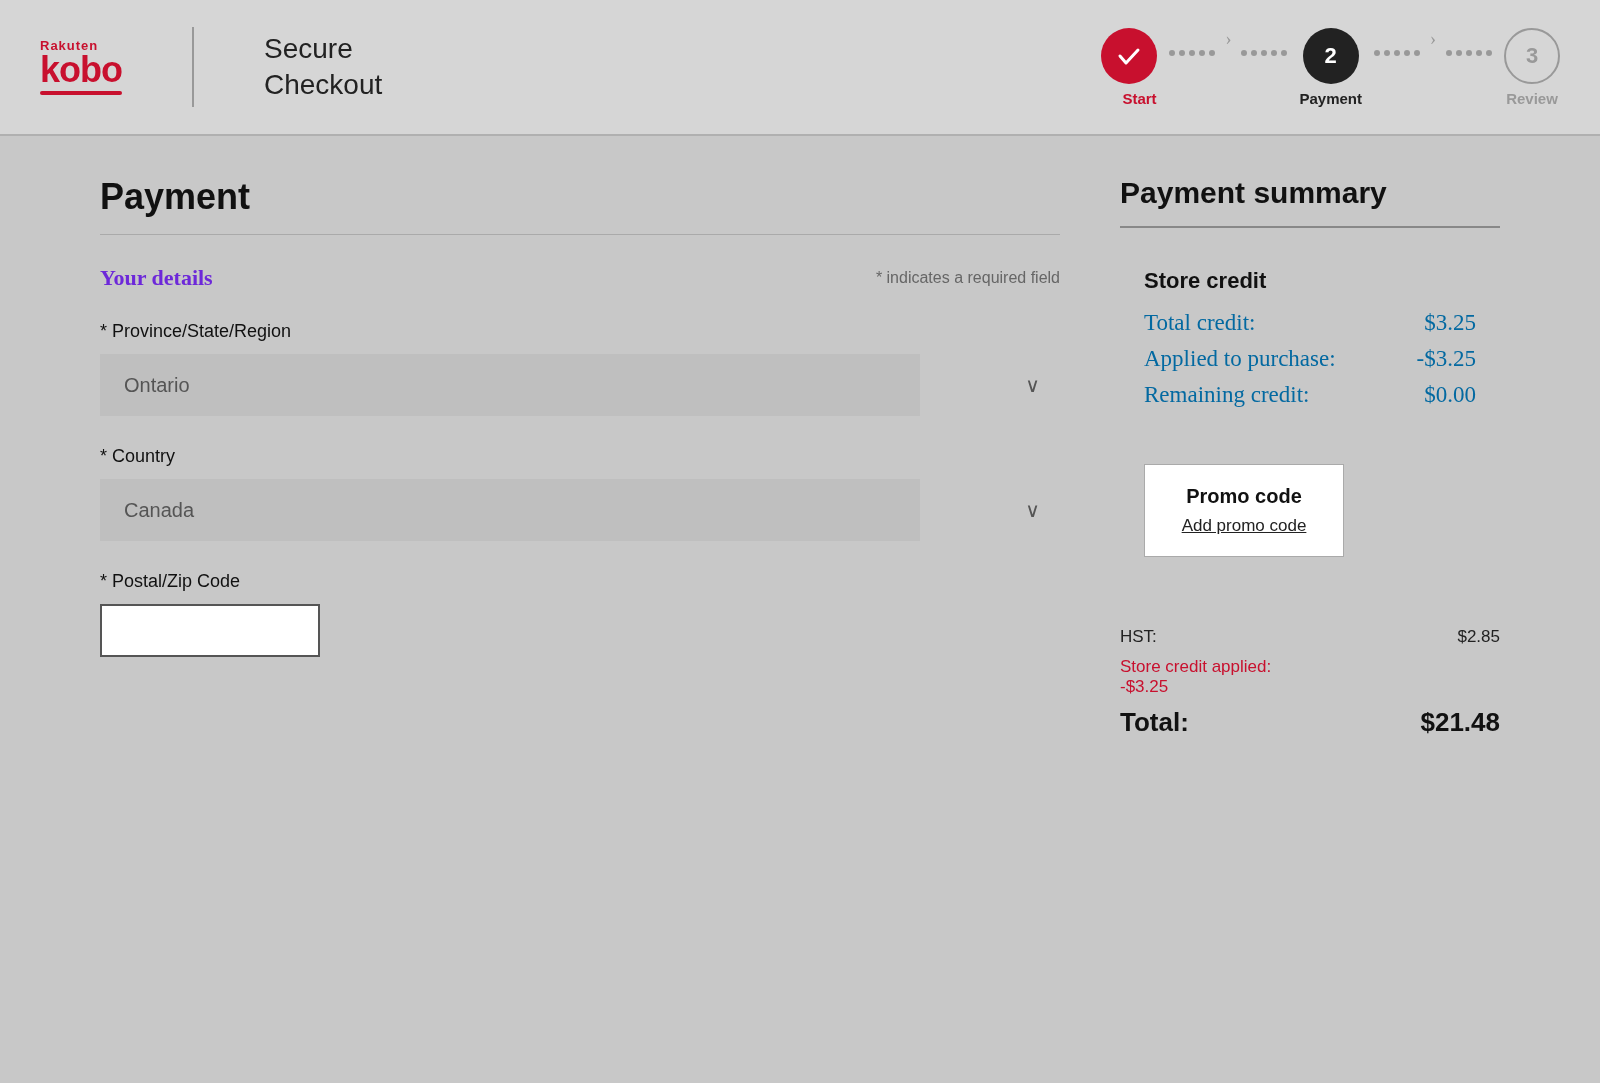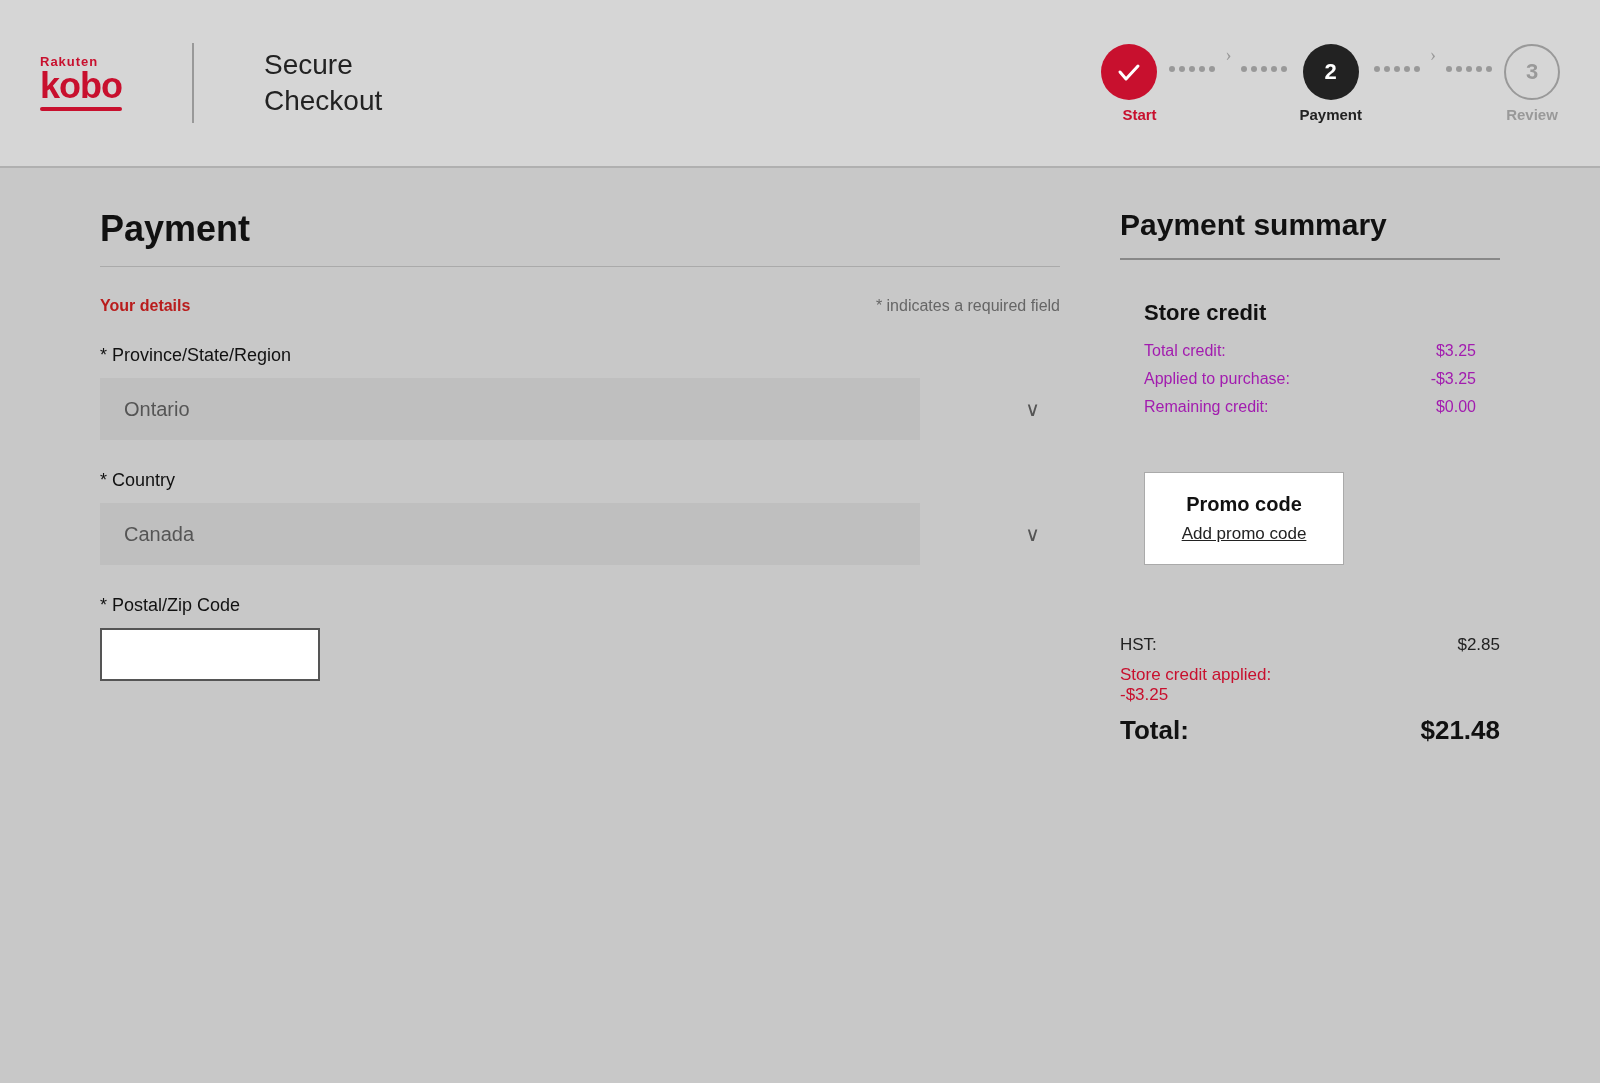--- a/index.html
+++ b/index.html
@@ -10,21 +10,21 @@
       min-height: 1083px;
     }
 
     
     .header {
       background: #d6d6d6;
       border-bottom: 2px solid #b0b0b0;
       display: flex;
       align-items: center;
       padding: 0 40px;
-      height: 168px;
+      height: 136px;
       gap: 40px;
     }
 
     .logo-area {
       display: flex;
       align-items: center;
       flex-shrink: 0;
     }
 
     .logo-text {
@@ -175,24 +175,24 @@
     }
 
     .your-details-row {
       display: flex;
       justify-content: space-between;
       align-items: center;
       margin-bottom: 30px;
     }
 
     .your-details-label {
-      font-size: 16px;
-      font-weight: bold;
-      color: #b91c1c;
-      font-family: Liberation Sans, sans-serif;
+      font-size: 22px;
+      font-weight: bold;
+      color: #6d28d9;
+      font-family: Liberation Serif, serif;
     }
 
     .required-note {
       font-size: 16px;
       color: #666;
       font-family: Arial, sans-serif;
     }
 
     .field-label {
       font-size: 18px;
@@ -273,23 +273,23 @@
       color: #111;
       font-family: Arial, sans-serif;
       margin-bottom: 16px;
     }
 
     .summary-row {
       display: flex;
       justify-content: space-between;
       align-items: center;
       margin-bottom: 10px;
-      font-family: Liberation Sans, sans-serif;
-      font-size: 16px;
-      color: #a21caf;
+      font-family: Liberation Serif, serif;
+      font-size: 23px;
+      color: #0369a1;
     }
 
     .summary-row:last-child {
       margin-bottom: 0;
     }
 
     .promo-box {
       background: white;
       border: 1px solid #aaa;
       padding: 20px 24px;

